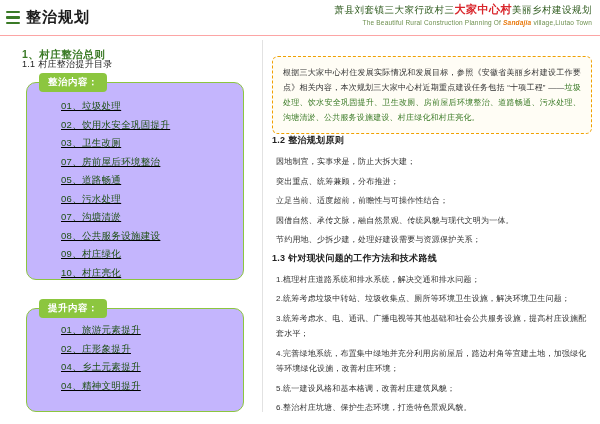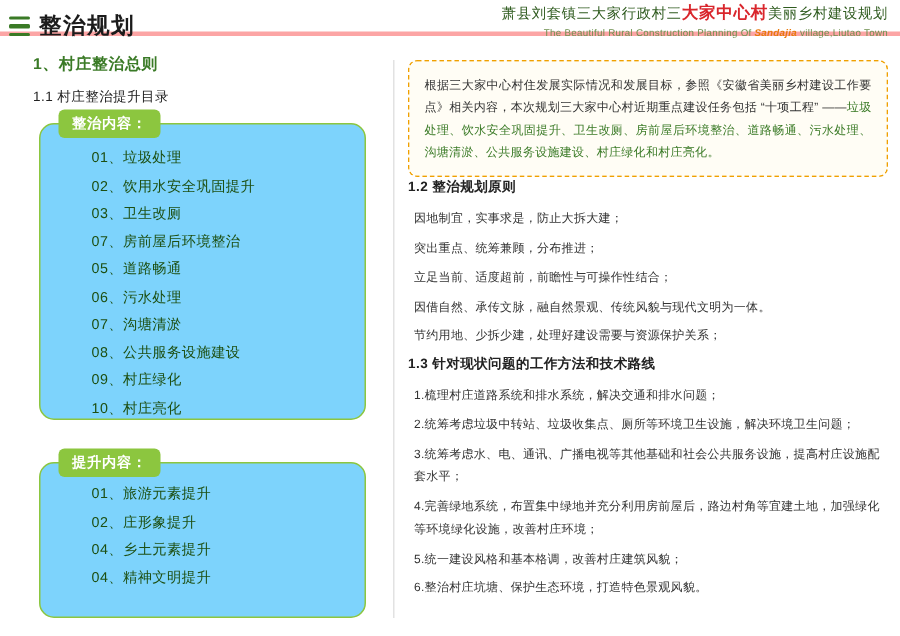--- a/index.html
+++ b/index.html
@@ -6,22 +6,22 @@
   html, body { margin:0; padding:0; }
   body {
     width:600px; height:424px;
     font-family:"Liberation Sans", sans-serif;
     background:#ffffff;
     position:relative;
     overflow:hidden;
   }
   
   .header {
-    position:absolute; left:0; top:0; width:600px; height:24px;
-    border-bottom:3px solid #fca5a5;
+    position:absolute; left:0; top:0; width:600px; height:36px;
+    border-bottom:1px solid #fca5a5;
   }
   .hdr-right {
     position:absolute; right:8px; top:3px; text-align:right; line-height:1.25;
   }
   .hdr-cn { font-size:9.5px; color:#2f5b1f; letter-spacing:0.5px; white-space:nowrap;}
   .hdr-cn .big { color:#d9262c; font-size:11px; font-weight:bold; }
   .hdr-en { font-size:6.5px; color:#6d8f4e; letter-spacing:0.2px; white-space:nowrap; margin-top:2px;}
   .hdr-en .orange { color:#e8780c; font-weight:bold; font-style:italic;}
   
   .left {
@@ -30,53 +30,54 @@
   .page-title-row {
     position:absolute; left:6px; top:8px; display:flex; align-items:center;
   }
   .burger { width:14px; height:13px; display:flex; flex-direction:column; justify-content:space-between; margin-right:6px;}
   .burger span { display:block; height:2.4px; background:#3a7a26; border-radius:1px; }
   .burger span:nth-child(1){ width:14px;}
   .burger span:nth-child(2){ width:14px;}
   .burger span:nth-child(3){ width:14px;}
   .page-title { font-size:15px; font-weight:bold; color:#1b1b1b; letter-spacing:1px;}
   .sec-1 {
-    position:absolute; left:22px; top:36px;
+    position:absolute; left:22px; top:48px;
     font-size:10.5px; color:#3a7a26; font-weight:bold; letter-spacing:0.5px;
   }
   .sub-1-1 {
     position:absolute; left:22px; top:58px;
     font-size:9px; color:#222; font-weight:normal; letter-spacing:0.3px;
   }
   .panel {
     position:absolute;
     border:1.6px solid #8cc63f;
     border-radius:10px;
-    background:#7dd3fc;
+    background:#c4b5fd;
+    text-decoration:underline;
   }
   .panel.p1 { left:26px; top:82px; width:218px; height:198px; }
   .panel.p2 { left:26px; top:308px; width:218px; height:104px; }
   .panel-tag {
     position:absolute; left:12px; top:-10px;
     background:#8cc63f; color:#fff; font-size:9.5px; font-weight:bold;
     padding:3px 9px; border-radius:4px; letter-spacing:0.5px;
     white-space:nowrap;
   }
   .panel ul { list-style:none; margin:0; padding:14px 0 0 34px; }
   .panel li {
     font-size:9.5px; color:#1d4f12; line-height:18.5px; letter-spacing:0.3px;
     white-space:nowrap;
   }
   .panel.p2 ul { padding-top:12px; }
   
   .vdiv {
     position:absolute; left:262px; top:40px; width:1px; height:372px; background:#e2e2e2;
   }
   
-  .right { position:absolute; left:272px; top:40px; width:320px; }
+  .right { position:absolute; left:272px; top:56px; width:320px; }
   .callout {
     border:1.5px dashed #f0a000;
     border-radius:6px;
     background:#fffdf5;
     padding:8px 10px;
     font-size:8px; color:#333; line-height:15px; text-align:justify;
     letter-spacing:0.2px;
   }
   .callout .grn { color:#3a7a26; }
   .rsec {

